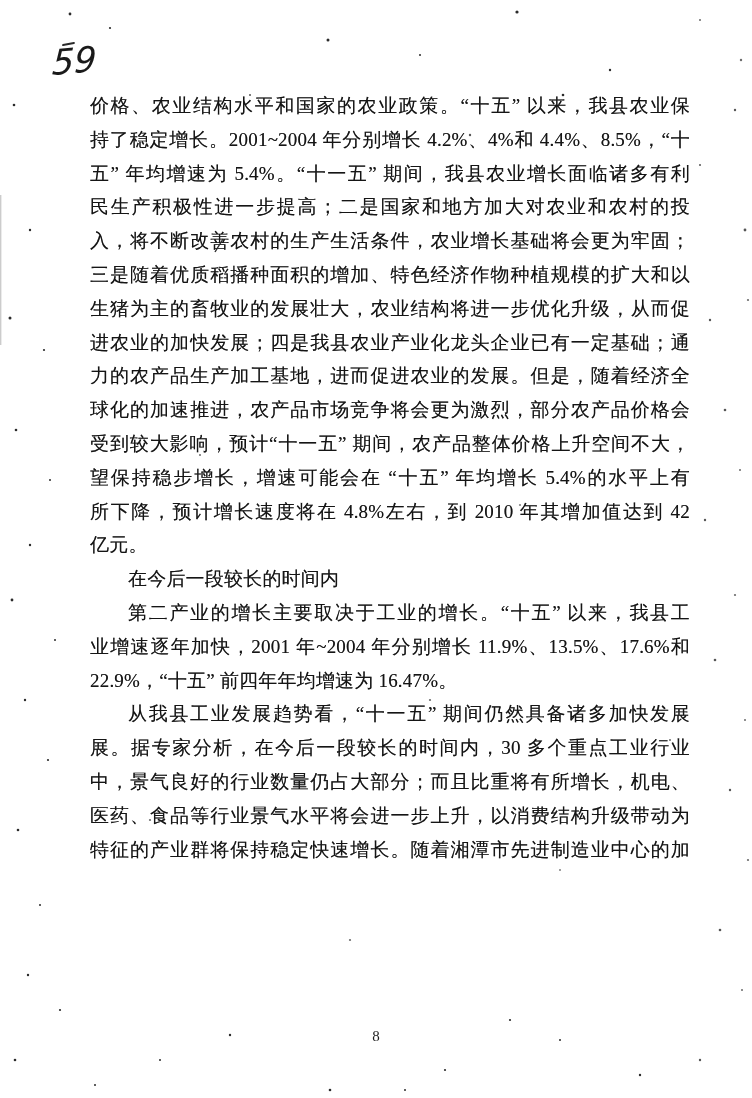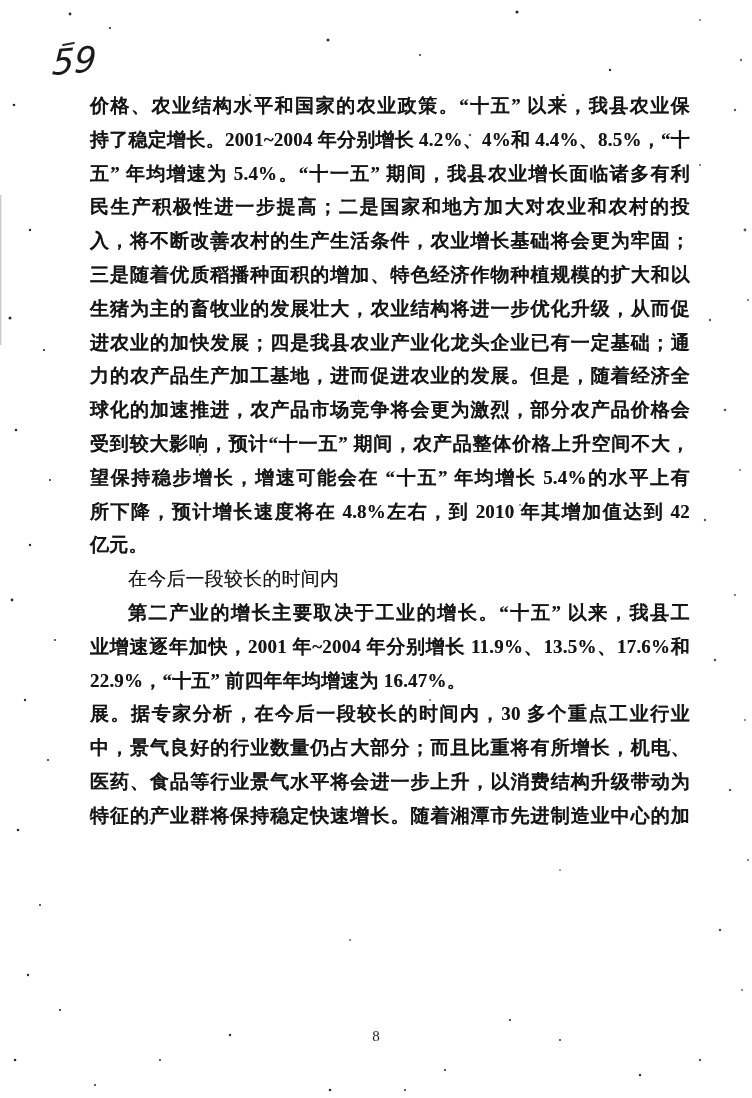--- a/index.html
+++ b/index.html
@@ -17,21 +17,20 @@
     width:600px;
     color:#151515;
   }
   .line {
     font-size:19px;
     line-height:33.8px;
     height:33.8px;
     white-space:nowrap;
     letter-spacing:0.2px;
     text-shadow:0 0 0.5px rgba(20,20,20,0.55);
-    font-weight:bold;
   }
   .line.full {
     text-align:justify;
     text-align-last:justify;
   }
   .line.indent { padding-left:38px; }
   .line.heading { font-weight:normal; }
   .handwritten {
     position:absolute;
     left:52px; top:44px;
@@ -85,20 +84,21 @@
       <div class="line full">力的农产品生产加工基地，进而促进农业的发展。但是，随着经济全</div>
       <div class="line full">球化的加速推进，农产品市场竞争将会更为激烈，部分农产品价格会</div>
       <div class="line full">受到较大影响，预计“十一五” 期间，农产品整体价格上升空间不大，</div>
       <div class="line full">望保持稳步增长，增速可能会在 “十五” 年均增长 5.4%的水平上有</div>
       <div class="line full">所下降，预计增长速度将在 4.8%左右，到 2010 年其增加值达到 42</div>
       <div class="line">亿元。</div>
       <div class="line indent heading">在今后一段较长的时间内</div>
       <div class="line full indent">第二产业的增长主要取决于工业的增长。“十五” 以来，我县工</div>
       <div class="line full">业增速逐年加快，2001 年~2004 年分别增长 11.9%、13.5%、17.6%和</div>
       <div class="line">22.9%，“十五” 前四年年均增速为 16.47%。</div>
+      <div class="line full indent">从我县工业发展趋势看，“十一五” 期间仍然具备诸多加快发展</div>
       <div class="line full">展。据专家分析，在今后一段较长的时间内，30 多个重点工业行业</div>
       <div class="line full">中，景气良好的行业数量仍占大部分；而且比重将有所增长，机电、</div>
       <div class="line full">医药、食品等行业景气水平将会进一步上升，以消费结构升级带动为</div>
       <div class="line full">特征的产业群将保持稳定快速增长。随着湘潭市先进制造业中心的加</div>
     </div>
 
   <div class="page-number">8</div>
 
   <svg class="noise" width="752" height="1098" viewBox="0 0 752 1098">
     <g fill="#2b2b2b">

